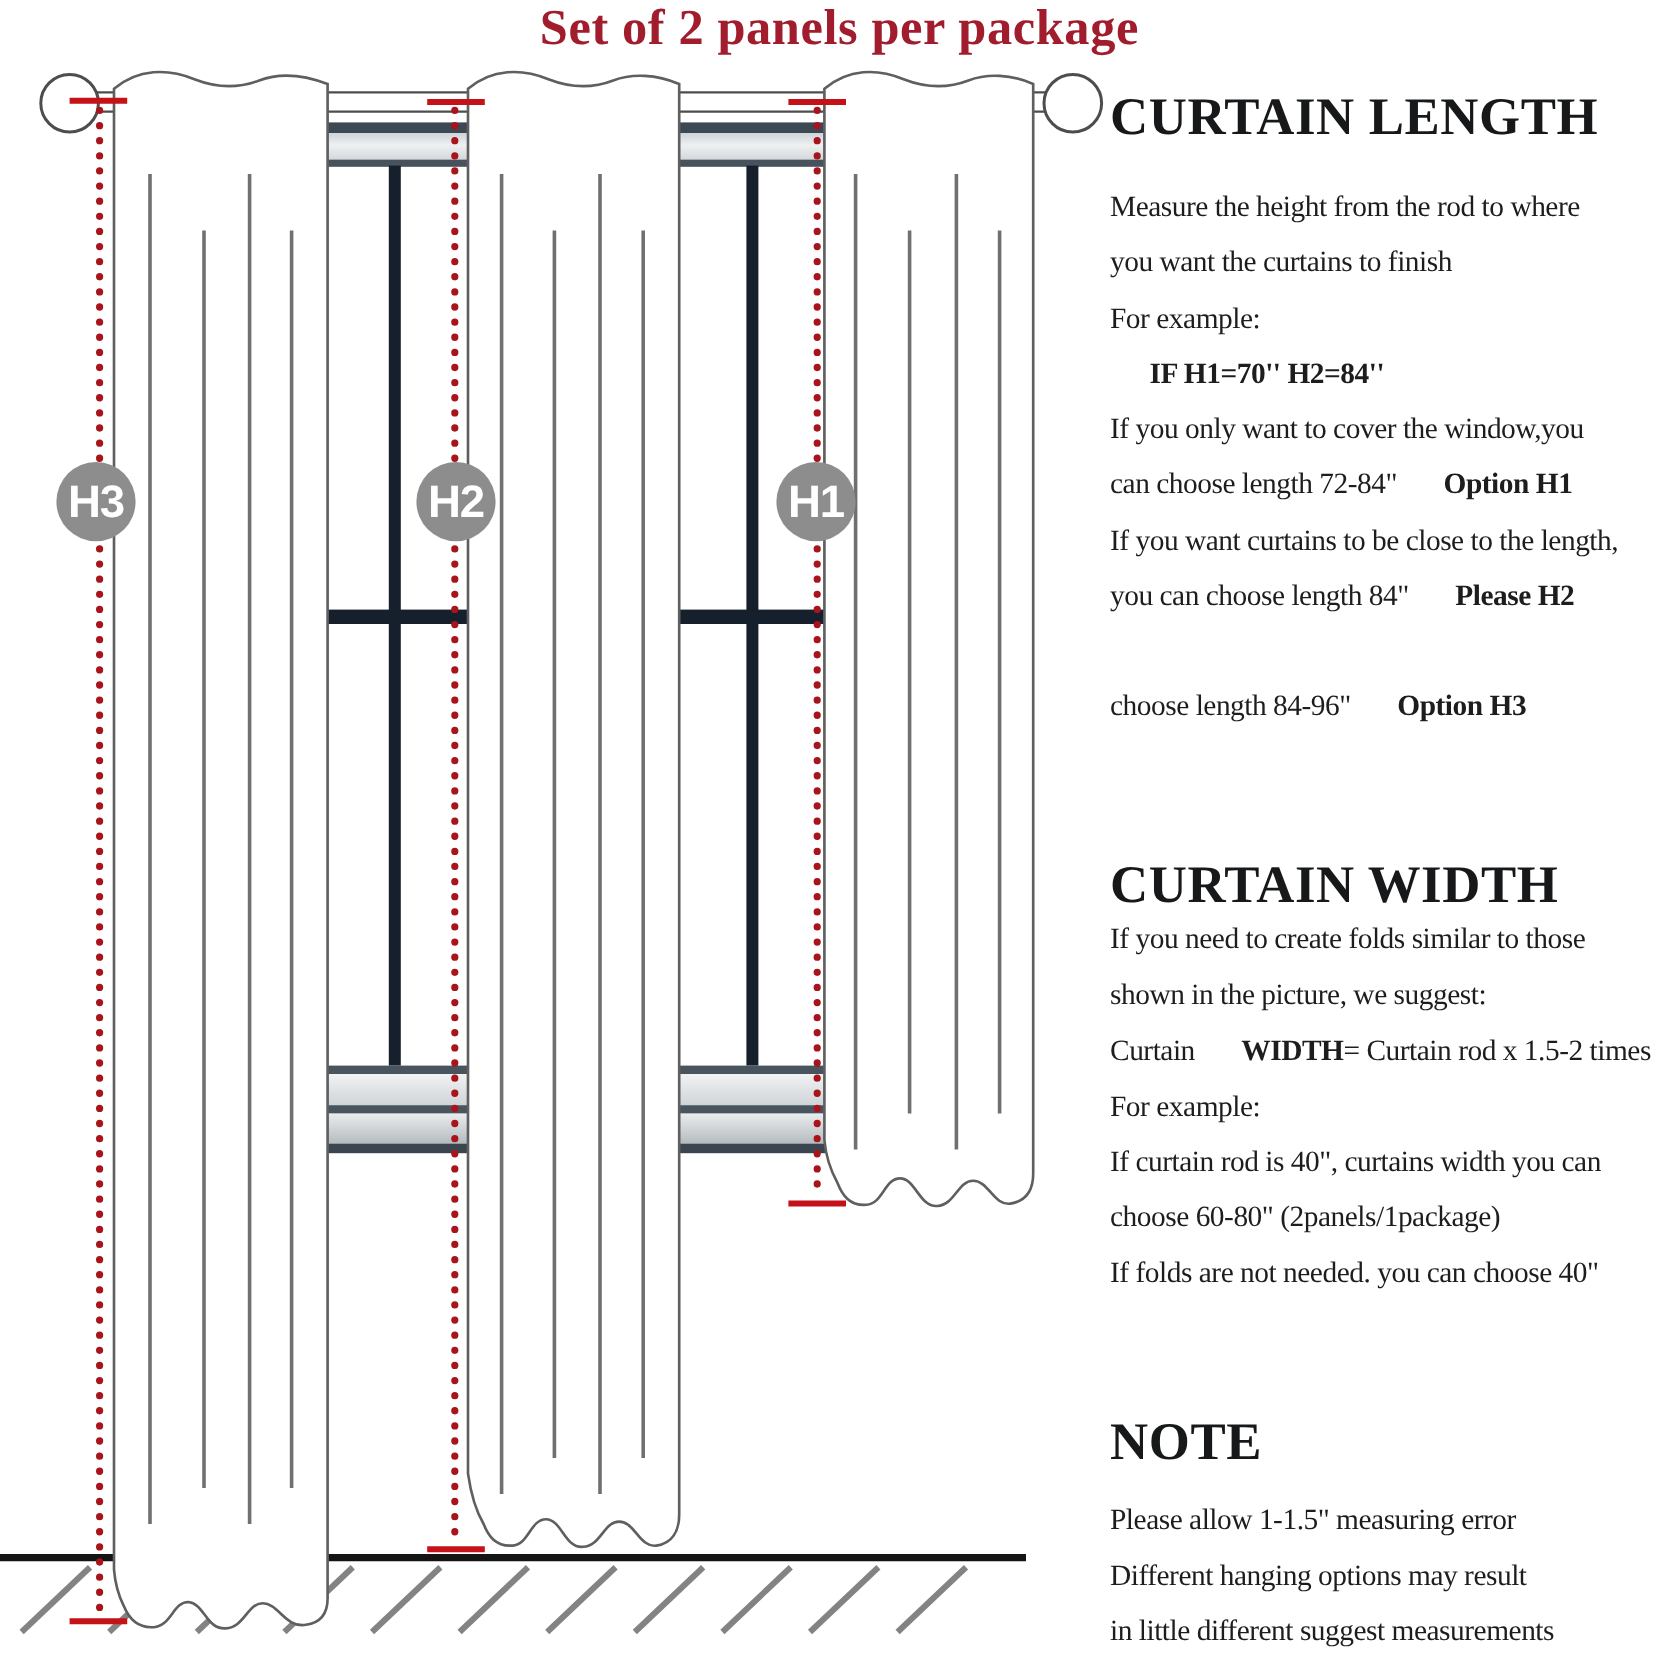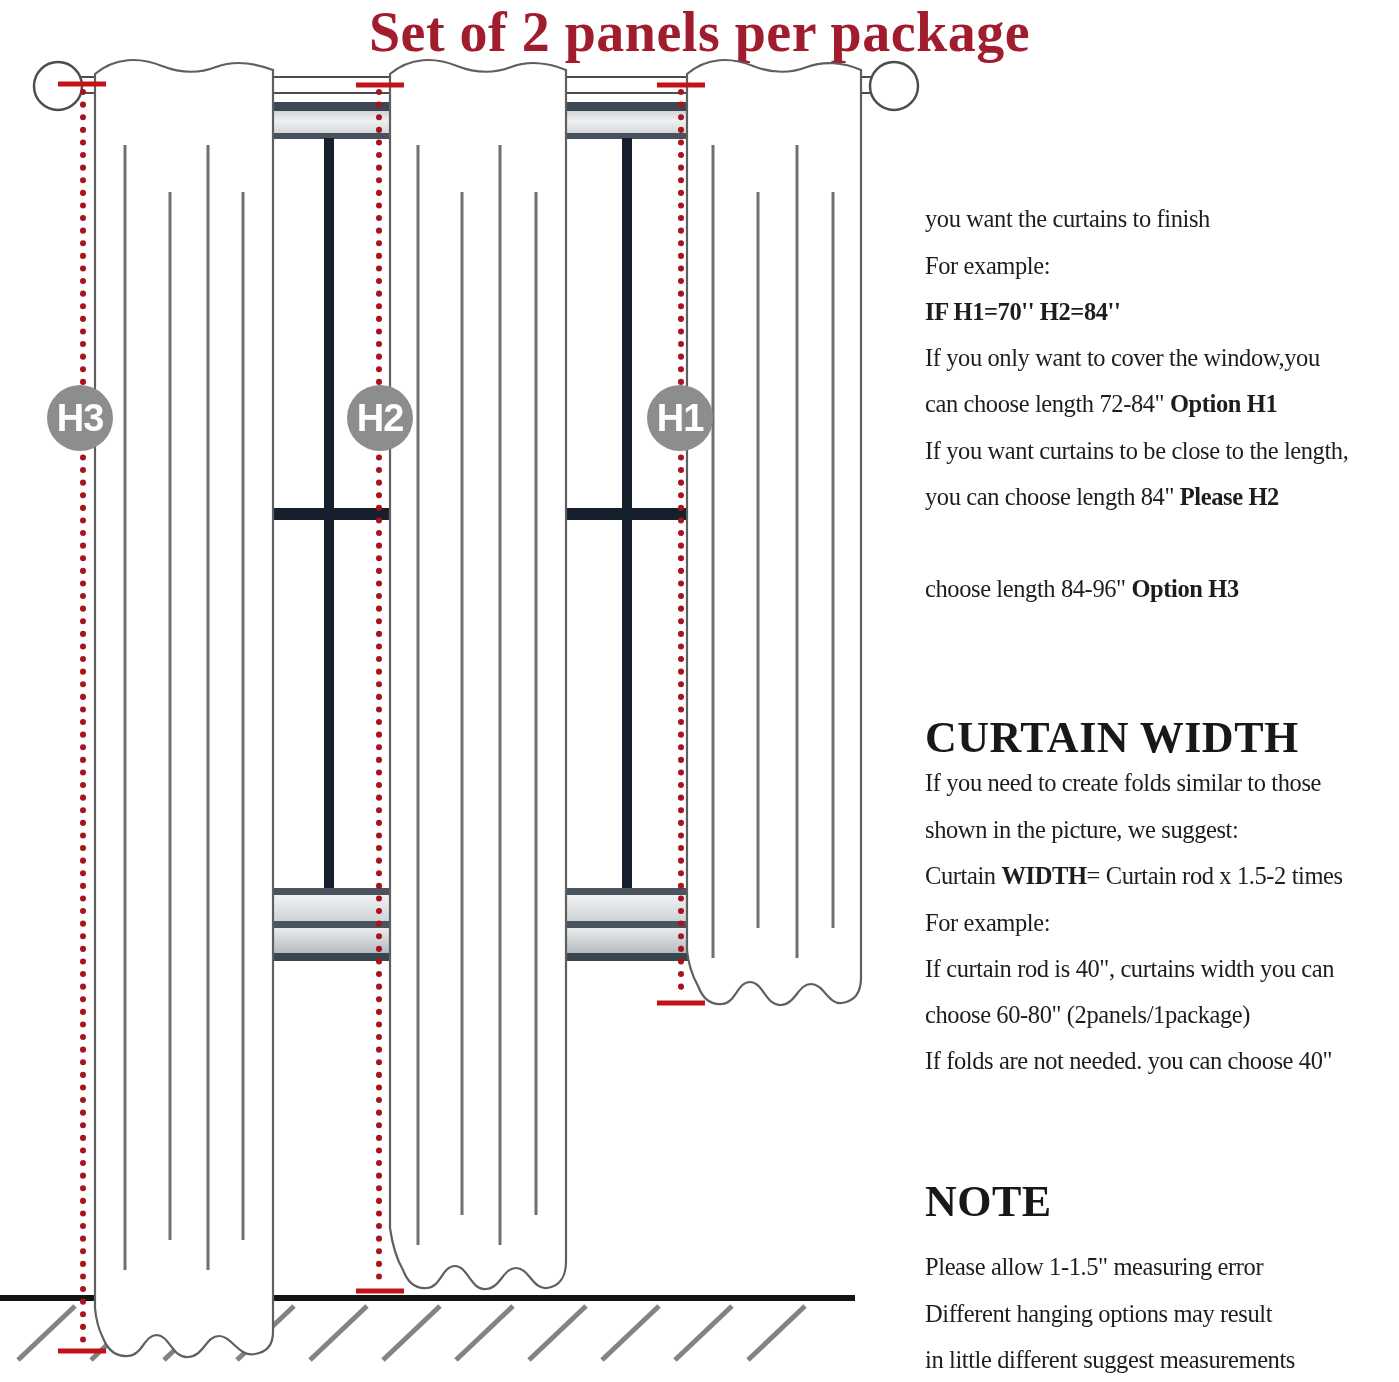--- a/index.html
+++ b/index.html
@@ -2,34 +2,34 @@
 <html><head>
 <meta charset="utf-8">
 <style>
   html,body{margin:0;padding:0;}
   body{
     width:1399px;height:1382px;position:relative;background:#ffffff;
     font-family:"Liberation Serif","DejaVu Serif",serif;overflow:hidden;
   }
   .title{
     position:absolute;left:0;right:0;top:0;text-align:center;
-    font-size:56px;font-weight:bold;color:#a11d2d;line-height:1.15;
+    font-size:42px;font-weight:bold;color:#a11d2d;line-height:1.15;
     letter-spacing:0.5px;white-space:nowrap;
   }
   #diagram{position:absolute;left:0;top:0;}
   .rightcol{position:absolute;left:925px;top:0;width:474px;height:1382px;}
   .h{
     position:absolute;left:0;font-size:44px;font-weight:bold;color:#16181a;
     white-space:nowrap;line-height:1;letter-spacing:0.5px;
   }
   .ln{
     position:absolute;left:0;font-size:24.5px;color:#1d1d1d;line-height:1.2;
     white-space:nowrap;letter-spacing:-0.4px;
   }
-  .ln b{font-weight:bold;}
+  .ln b{font-weight:bold;margin-left:33px;}
 </style>
 </head>
 <body>
 
 <div class="title">Set of 2 panels per package</div>
 
 <svg id="diagram" width="920" height="1382" viewBox="0 0 920 1382">
   <defs>
     <linearGradient id="topband" x1="0" y1="0" x2="0" y2="1">
       <stop offset="0" stop-color="#cfd4d8"></stop>
@@ -141,20 +141,22 @@
     <circle cx="80" cy="418" r="33" fill="#8d8d8d"></circle>
     <text x="80" y="431" letter-spacing="-1">H3</text>
     <circle cx="380" cy="418" r="33" fill="#8d8d8d"></circle>
     <text x="380" y="431" letter-spacing="-1">H2</text>
     <circle cx="680" cy="418" r="33" fill="#8d8d8d"></circle>
     <text x="680" y="431" letter-spacing="-1">H1</text>
   </g>
 </svg>
 
 <div class="rightcol">
+  <div class="h" style="top:76px">CURTAIN LENGTH</div>
+  <div class="ln" style="top:158px">Measure the height from the rod to where</div>
   <div class="ln" style="top:204px">you want the curtains to finish</div>
   <div class="ln" style="top:251px">For example:</div>
   <div class="ln" style="top:297px"><b>IF H1=70''  H2=84''</b></div>
   <div class="ln" style="top:343px">If you only want to cover the window,you</div>
   <div class="ln" style="top:389px"><span>can choose length 72-84" </span><b>Option H1</b></div>
   <div class="ln" style="top:436px">If you want curtains to be close to the length,</div>
   <div class="ln" style="top:482px"><span>you can choose length 84" </span><b>Please H2</b></div>
   <div class="ln" style="top:574px"><span>choose length 84-96" </span><b>Option H3</b></div>
 
   <div class="h" style="top:716px">CURTAIN WIDTH</div>

